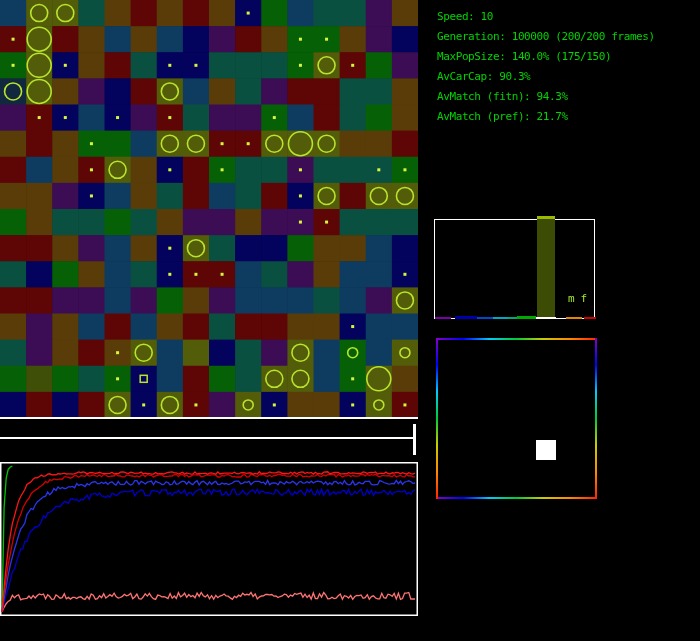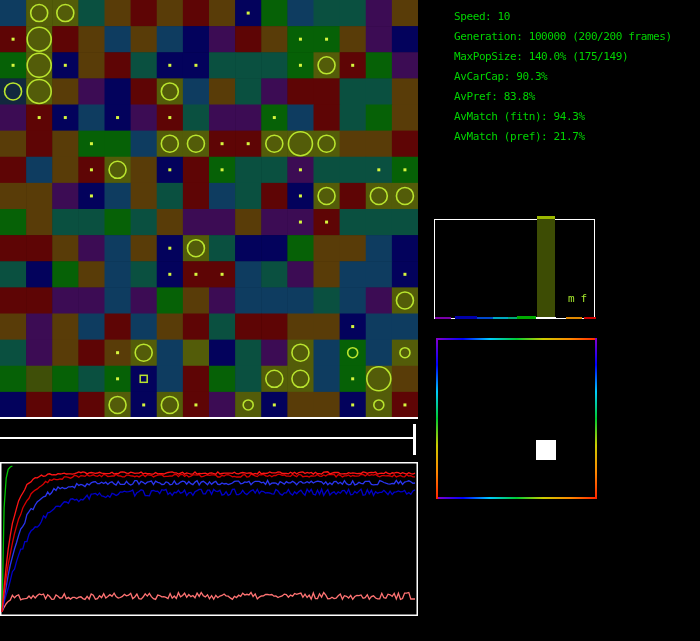--- a/index.html
+++ b/index.html
@@ -4,21 +4,21 @@
 <style>
   html,body{margin:0;padding:0;background:#000;}
   body{position:relative;width:700px;height:641px;overflow:hidden;
        font-family:"DejaVu Sans Mono","Liberation Mono",monospace;}
   .abs{position:absolute;}
   #world-svg{left:0;top:0;}
   #grid-bottom-border{left:0;top:417px;width:418px;height:2px;background:#fff;}
   #slider-track{left:0;top:437px;width:415px;height:2px;background:#fff;}
   #slider-handle{left:413px;top:424px;width:3px;height:31px;background:#fff;}
   #history-svg{left:0;top:462px;}
-  #stats-panel{left:454px;top:7px;color:#00d400;font-size:11px;letter-spacing:-0.4px;}
+  #stats-panel{left:437px;top:7px;color:#00d400;font-size:11px;letter-spacing:-0.4px;}
   .stat-line{height:20px;line-height:20px;white-space:pre;}
   #hist-panel{left:434px;top:219px;width:161px;height:100px;border:1px solid #fff;box-sizing:border-box;}
   #hist-bar{left:537px;top:219px;width:18px;height:100px;}
   #hist-bar-cap{left:537px;top:216px;width:18px;height:3px;}
   #hist-bar-label{left:537px;top:292px;font-size:11px;letter-spacing:-0.4px;}
   #mate-panel{left:436px;top:338px;width:161px;height:161px;}
   .edge{position:absolute;}
   #mate-edge-top{left:0;top:0;width:161px;height:2px;}
   #mate-edge-bottom{left:0;top:159px;width:161px;height:2px;}
   #mate-edge-left{left:0;top:0;width:2px;height:161px;}
@@ -370,23 +370,22 @@
     <polyline points="2.0,149.7 4.1,145.3 6.2,141.7 8.2,139.4 10.3,138.1 12.4,133.3 14.5,135.8 16.5,133.7 18.6,132.9 20.7,137.8 22.8,137.0 24.8,136.7 26.9,136.3 29.0,134.0 31.1,136.4 33.1,133.6 35.2,135.9 37.3,133.5 39.4,132.0 41.4,132.8 43.5,132.0 45.6,136.7 47.7,132.8 49.7,134.5 51.8,137.4 53.9,137.1 56.0,133.0 58.0,134.2 60.1,136.2 62.2,135.6 64.3,131.7 66.3,136.7 68.4,135.4 70.5,137.1 72.6,135.4 74.6,135.4 76.7,136.5 78.8,135.2 80.9,134.8 82.9,136.6 85.0,137.4 87.1,134.4 89.2,137.1 91.2,131.9 93.3,133.1 95.4,137.2 97.5,136.6 99.5,133.7 101.6,135.6 103.7,131.7 105.8,136.0 107.8,134.5 109.9,132.7 112.0,134.3 114.1,131.2 116.1,134.5 118.2,136.1 120.3,135.5 122.4,134.4 124.4,132.4 126.5,133.8 128.6,133.2 130.7,131.3 132.7,136.6 134.8,135.0 136.9,132.1 139.0,136.7 141.1,137.1 143.1,135.0 145.2,131.9 147.3,134.1 149.4,131.3 151.4,134.6 153.5,136.6 155.6,137.4 157.7,133.1 159.7,133.5 161.8,134.9 163.9,134.7 166.0,135.4 168.0,136.5 170.1,131.6 172.2,136.2 174.3,134.0 176.3,136.4 178.4,130.7 180.5,134.9 182.6,133.5 184.6,131.2 186.7,135.3 188.8,132.5 190.9,134.6 192.9,133.5 195.0,135.8 197.1,131.1 199.2,134.4 201.2,130.5 203.3,133.7 205.4,134.9 207.5,132.8 209.5,136.8 211.6,133.7 213.7,137.2 215.8,133.3 217.8,135.7 219.9,134.0 222.0,133.5 224.1,132.0 226.1,134.0 228.2,134.2 230.3,135.9 232.4,137.4 234.4,134.3 236.5,135.6 238.6,133.2 240.7,134.4 242.7,131.2 244.8,133.1 246.9,132.3 249.0,132.9 251.0,130.5 253.1,134.5 255.2,131.9 257.3,136.9 259.3,135.1 261.4,134.0 263.5,133.8 265.6,132.5 267.6,132.5 269.7,132.8 271.8,132.5 273.9,134.2 275.9,134.0 278.0,135.5 280.1,134.5 282.2,134.0 284.3,132.1 286.3,132.5 288.4,135.2 290.5,133.1 292.6,134.1 294.6,131.5 296.7,132.4 298.8,131.7 300.9,131.1 302.9,135.3 305.0,132.2 307.1,135.5 309.2,133.1 311.2,137.1 313.3,131.0 315.4,136.6 317.5,136.6 319.5,131.8 321.6,135.1 323.7,130.5 325.8,133.2 327.8,136.9 329.9,136.7 332.0,135.2 334.1,136.6 336.1,136.1 338.2,133.7 340.3,132.0 342.4,137.3 344.4,133.7 346.5,134.3 348.6,136.0 350.7,133.4 352.7,137.3 354.8,134.5 356.9,133.4 359.0,133.6 361.0,133.0 363.1,136.3 365.2,135.7 367.3,132.7 369.3,137.3 371.4,134.6 373.5,133.8 375.6,136.0 377.6,136.9 379.7,136.8 381.8,131.3 383.9,135.7 385.9,136.2 388.0,132.2 390.1,132.8 392.2,134.4 394.2,131.4 396.3,136.9 398.4,131.2 400.5,137.4 402.5,136.6 404.6,131.1 406.7,131.2 408.8,130.5 410.8,137.0 412.9,136.9 415.0,137.0" fill="none" stroke="#ff7373" stroke-width="1.3"></polyline>
     <polyline points="2.0,149.9 4.1,140.7 6.2,132.7 8.2,126.3 10.3,118.6 12.4,109.7 14.5,107.2 16.5,99.6 18.6,93.1 20.7,87.2 22.8,86.9 24.8,79.7 26.9,79.6 29.0,72.3 31.1,68.8 33.1,67.2 35.2,64.8 37.3,65.1 39.4,63.0 41.4,59.5 43.5,53.8 45.6,55.8 47.7,50.8 49.7,50.3 51.8,48.8 53.9,47.0 56.0,44.3 58.0,44.2 60.1,44.7 62.2,42.0 64.3,39.8 66.3,40.0 68.4,41.4 70.5,37.2 72.6,36.8 74.6,38.1 76.7,37.3 78.8,39.6 80.9,37.3 82.9,38.0 85.0,35.7 87.1,33.2 89.2,37.2 91.2,32.0 93.3,31.8 95.4,31.4 97.5,33.1 99.5,31.0 101.6,34.0 103.7,34.4 105.8,35.5 107.8,33.5 109.9,35.2 112.0,31.4 114.1,32.2 116.1,33.5 118.2,32.4 120.3,29.9 122.4,30.1 124.4,29.2 126.5,29.9 128.6,29.6 130.7,29.2 132.7,28.0 134.8,34.0 136.9,30.7 139.0,29.5 141.1,27.8 143.1,28.5 145.2,33.6 147.3,33.7 149.4,33.9 151.4,28.9 153.5,28.5 155.6,29.4 157.7,29.1 159.7,31.5 161.8,27.7 163.9,28.4 166.0,27.4 168.0,32.4 170.1,30.7 172.2,33.3 174.3,30.3 176.3,30.7 178.4,28.3 180.5,31.2 182.6,30.4 184.6,28.1 186.7,33.5 188.8,30.9 190.9,30.4 192.9,33.3 195.0,29.8 197.1,28.6 199.2,27.4 201.2,27.4 203.3,31.9 205.4,31.9 207.5,28.1 209.5,28.2 211.6,32.2 213.7,27.4 215.8,29.2 217.8,29.5 219.9,28.2 222.0,33.1 224.1,32.4 226.1,29.6 228.2,33.4 230.3,32.3 232.4,27.4 234.4,27.1 236.5,32.6 238.6,32.6 240.7,31.3 242.7,28.3 244.8,31.2 246.9,32.6 249.0,30.6 251.0,28.8 253.1,27.9 255.2,31.1 257.3,27.3 259.3,31.5 261.4,29.1 263.5,29.5 265.6,31.0 267.6,30.7 269.7,31.0 271.8,31.8 273.9,32.1 275.9,27.4 278.0,28.9 280.1,31.9 282.2,33.1 284.3,30.8 286.3,30.8 288.4,27.6 290.5,31.5 292.6,33.0 294.6,29.8 296.7,31.8 298.8,29.6 300.9,28.1 302.9,31.1 305.0,33.3 307.1,27.2 309.2,30.2 311.2,27.3 313.3,32.3 315.4,32.9 317.5,28.0 319.5,32.3 321.6,27.2 323.7,33.5 325.8,29.9 327.8,27.6 329.9,33.0 332.0,30.9 334.1,29.8 336.1,32.3 338.2,29.8 340.3,31.2 342.4,28.7 344.4,28.4 346.5,31.6 348.6,27.3 350.7,32.7 352.7,32.5 354.8,29.5 356.9,31.2 359.0,29.1 361.0,27.1 363.1,33.3 365.2,32.8 367.3,27.7 369.3,31.9 371.4,28.3 373.5,33.4 375.6,29.7 377.6,31.2 379.7,30.3 381.8,30.3 383.9,28.3 385.9,30.3 388.0,32.6 390.1,29.2 392.2,32.5 394.2,30.2 396.3,29.9 398.4,28.9 400.5,29.9 402.5,29.7 404.6,28.5 406.7,32.0 408.8,30.6 410.8,32.3 412.9,29.0 415.0,27.9" fill="none" stroke="#0000c8" stroke-width="1.3"></polyline>
     <polyline points="2.0,149.5 4.1,136.9 6.2,124.8 8.2,113.0 10.3,103.0 12.4,94.9 14.5,87.0 16.5,80.7 18.6,73.4 20.7,67.1 22.8,64.4 24.8,61.1 26.9,52.6 29.0,49.7 31.1,46.5 33.1,47.5 35.2,43.0 37.3,39.8 39.4,38.2 41.4,36.4 43.5,34.8 45.6,34.1 47.7,30.0 49.7,32.8 51.8,30.5 53.9,26.5 56.0,28.4 58.0,24.9 60.1,26.8 62.2,25.5 64.3,26.5 66.3,26.4 68.4,24.8 70.5,24.9 72.6,24.4 74.6,25.7 76.7,21.6 78.8,23.4 80.9,22.4 82.9,23.1 85.0,24.5 87.1,21.6 89.2,23.0 91.2,20.9 93.3,20.0 95.4,19.6 97.5,21.6 99.5,21.6 101.6,20.2 103.7,21.5 105.8,20.2 107.8,22.4 109.9,20.5 112.0,19.8 114.1,21.9 116.1,23.1 118.2,19.4 120.3,22.3 122.4,22.4 124.4,22.4 126.5,19.3 128.6,21.8 130.7,23.1 132.7,22.1 134.8,18.7 136.9,18.6 139.0,22.3 141.1,19.3 143.1,20.3 145.2,22.0 147.3,20.2 149.4,19.7 151.4,19.1 153.5,22.5 155.6,19.1 157.7,20.3 159.7,20.8 161.8,22.5 163.9,22.4 166.0,19.9 168.0,20.5 170.1,22.8 172.2,22.3 174.3,19.0 176.3,22.2 178.4,21.8 180.5,20.1 182.6,19.1 184.6,19.5 186.7,22.2 188.8,19.5 190.9,21.7 192.9,22.7 195.0,20.1 197.1,18.7 199.2,23.0 201.2,20.1 203.3,19.3 205.4,20.7 207.5,22.8 209.5,19.8 211.6,22.3 213.7,20.4 215.8,19.4 217.8,22.4 219.9,22.5 222.0,21.0 224.1,22.0 226.1,21.5 228.2,22.6 230.3,21.8 232.4,21.0 234.4,19.4 236.5,19.2 238.6,19.2 240.7,21.7 242.7,21.3 244.8,19.9 246.9,20.3 249.0,19.4 251.0,22.6 253.1,20.5 255.2,19.3 257.3,19.4 259.3,19.4 261.4,20.9 263.5,20.2 265.6,22.4 267.6,18.5 269.7,22.7 271.8,21.2 273.9,20.8 275.9,21.1 278.0,22.8 280.1,19.6 282.2,20.8 284.3,22.1 286.3,19.6 288.4,20.9 290.5,20.8 292.6,19.3 294.6,20.6 296.7,22.8 298.8,20.2 300.9,19.5 302.9,21.1 305.0,20.8 307.1,19.7 309.2,20.9 311.2,19.2 313.3,21.0 315.4,19.8 317.5,19.1 319.5,19.5 321.6,19.8 323.7,22.1 325.8,19.8 327.8,22.8 329.9,20.8 332.0,22.6 334.1,19.7 336.1,19.4 338.2,21.7 340.3,20.3 342.4,22.2 344.4,18.7 346.5,21.7 348.6,22.8 350.7,22.4 352.7,18.9 354.8,22.9 356.9,22.1 359.0,20.2 361.0,21.4 363.1,21.8 365.2,19.4 367.3,19.4 369.3,19.2 371.4,22.4 373.5,22.9 375.6,22.7 377.6,22.7 379.7,18.6 381.8,19.3 383.9,20.5 385.9,21.2 388.0,21.8 390.1,22.1 392.2,21.5 394.2,21.7 396.3,18.5 398.4,21.6 400.5,19.2 402.5,22.4 404.6,20.1 406.7,19.5 408.8,18.8 410.8,19.7 412.9,21.3 415.0,21.0" fill="none" stroke="#2a35f0" stroke-width="1.3"></polyline>
     <polyline points="2.0,150.0 4.1,131.5 6.2,115.9 8.2,102.3 10.3,91.9 12.4,81.2 14.5,71.5 16.5,64.3 18.6,57.1 20.7,52.6 22.8,46.0 24.8,42.3 26.9,38.7 29.0,36.3 31.1,31.7 33.1,29.8 35.2,28.1 37.3,26.9 39.4,25.0 41.4,23.7 43.5,22.0 45.6,19.4 47.7,20.7 49.7,17.8 51.8,18.3 53.9,16.9 56.0,17.7 58.0,17.7 60.1,17.0 62.2,17.2 64.3,14.8 66.3,14.8 68.4,15.3 70.5,16.2 72.6,15.2 74.6,13.3 76.7,13.9 78.8,15.2 80.9,13.6 82.9,13.9 85.0,14.4 87.1,12.6 89.2,14.1 91.2,13.6 93.3,12.8 95.4,13.9 97.5,14.4 99.5,13.0 101.6,14.7 103.7,12.4 105.8,13.0 107.8,14.5 109.9,14.3 112.0,14.0 114.1,14.0 116.1,12.3 118.2,13.8 120.3,14.0 122.4,14.9 124.4,14.9 126.5,13.2 128.6,13.1 130.7,13.8 132.7,14.0 134.8,14.7 136.9,14.0 139.0,14.9 141.1,13.6 143.1,12.7 145.2,14.6 147.3,12.7 149.4,13.1 151.4,13.3 153.5,14.9 155.6,13.9 157.7,13.1 159.7,12.9 161.8,12.7 163.9,14.6 166.0,14.4 168.0,14.3 170.1,13.8 172.2,14.1 174.3,12.7 176.3,12.4 178.4,14.6 180.5,12.5 182.6,12.4 184.6,14.4 186.7,13.0 188.8,15.0 190.9,14.1 192.9,12.9 195.0,12.9 197.1,13.2 199.2,12.6 201.2,14.8 203.3,14.4 205.4,13.5 207.5,12.9 209.5,13.4 211.6,12.9 213.7,12.8 215.8,13.2 217.8,15.0 219.9,15.0 222.0,13.3 224.1,14.1 226.1,12.8 228.2,12.6 230.3,13.5 232.4,14.9 234.4,14.4 236.5,15.0 238.6,14.8 240.7,15.0 242.7,13.2 244.8,12.6 246.9,15.1 249.0,14.6 251.0,12.2 253.1,12.9 255.2,13.9 257.3,14.6 259.3,12.6 261.4,12.9 263.5,12.3 265.6,13.9 267.6,14.3 269.7,13.2 271.8,14.7 273.9,13.4 275.9,13.5 278.0,12.2 280.1,12.3 282.2,13.3 284.3,13.0 286.3,14.1 288.4,14.1 290.5,14.3 292.6,12.3 294.6,13.7 296.7,14.6 298.8,12.4 300.9,12.8 302.9,14.7 305.0,14.4 307.1,14.1 309.2,15.0 311.2,13.8 313.3,14.2 315.4,13.9 317.5,12.4 319.5,14.2 321.6,14.4 323.7,12.9 325.8,14.0 327.8,12.5 329.9,12.6 332.0,12.5 334.1,12.3 336.1,14.9 338.2,12.6 340.3,13.3 342.4,14.9 344.4,13.9 346.5,13.9 348.6,12.9 350.7,14.5 352.7,13.5 354.8,14.0 356.9,14.1 359.0,13.9 361.0,12.3 363.1,12.5 365.2,13.9 367.3,12.3 369.3,13.5 371.4,12.6 373.5,13.1 375.6,12.3 377.6,13.9 379.7,14.8 381.8,13.6 383.9,13.7 385.9,13.9 388.0,13.7 390.1,14.0 392.2,14.8 394.2,12.7 396.3,14.9 398.4,14.1 400.5,13.4 402.5,14.6 404.6,14.8 406.7,12.6 408.8,14.0 410.8,13.6 412.9,14.8 415.0,14.8" fill="none" stroke="#d40000" stroke-width="1.3"></polyline>
     <polyline points="2.0,150.0 4.1,125.2 6.2,104.4 8.2,87.1 10.3,73.3 12.4,61.3 14.5,53.9 16.5,46.4 18.6,38.9 20.7,34.5 22.8,31.0 24.8,27.5 26.9,22.5 29.0,21.1 31.1,19.8 33.1,17.1 35.2,15.6 37.3,15.9 39.4,14.5 41.4,13.1 43.5,14.3 45.6,13.9 47.7,12.2 49.7,11.8 51.8,12.9 53.9,12.7 56.0,12.8 58.0,11.7 60.1,12.0 62.2,11.6 64.3,11.1 66.3,12.0 68.4,11.8 70.5,11.9 72.6,12.1 74.6,11.6 76.7,10.9 78.8,9.9 80.9,10.7 82.9,9.9 85.0,10.4 87.1,11.9 89.2,10.9 91.2,10.5 93.3,10.9 95.4,11.4 97.5,11.0 99.5,10.3 101.6,11.1 103.7,11.3 105.8,11.6 107.8,11.6 109.9,11.3 112.0,10.2 114.1,12.0 116.1,11.3 118.2,11.7 120.3,10.2 122.4,10.0 124.4,10.2 126.5,11.2 128.6,11.3 130.7,10.2 132.7,10.7 134.8,11.4 136.9,11.2 139.0,11.1 141.1,10.0 143.1,11.8 145.2,11.1 147.3,11.6 149.4,11.6 151.4,12.1 153.5,12.1 155.6,10.5 157.7,11.9 159.7,11.6 161.8,11.6 163.9,12.0 166.0,11.2 168.0,10.5 170.1,10.1 172.2,10.0 174.3,10.8 176.3,10.8 178.4,12.0 180.5,11.2 182.6,10.2 184.6,12.1 186.7,10.9 188.8,11.5 190.9,12.2 192.9,11.9 195.0,10.0 197.1,12.1 199.2,11.3 201.2,11.7 203.3,11.4 205.4,11.1 207.5,12.2 209.5,11.1 211.6,10.9 213.7,11.5 215.8,12.2 217.8,9.9 219.9,12.0 222.0,11.5 224.1,11.1 226.1,11.2 228.2,11.2 230.3,11.2 232.4,11.4 234.4,10.3 236.5,11.7 238.6,11.8 240.7,10.8 242.7,10.5 244.8,10.8 246.9,11.3 249.0,10.9 251.0,11.0 253.1,12.2 255.2,11.4 257.3,12.0 259.3,9.8 261.4,11.8 263.5,11.1 265.6,11.5 267.6,11.2 269.7,9.9 271.8,10.9 273.9,10.9 275.9,10.8 278.0,10.0 280.1,10.1 282.2,11.5 284.3,11.5 286.3,11.3 288.4,11.9 290.5,10.3 292.6,11.6 294.6,10.3 296.7,12.0 298.8,10.5 300.9,10.2 302.9,10.0 305.0,11.5 307.1,10.4 309.2,11.1 311.2,10.4 313.3,12.1 315.4,10.3 317.5,11.7 319.5,11.7 321.6,12.1 323.7,10.2 325.8,10.0 327.8,9.8 329.9,11.9 332.0,11.2 334.1,10.5 336.1,10.5 338.2,10.5 340.3,11.9 342.4,11.9 344.4,11.7 346.5,11.9 348.6,10.7 350.7,11.3 352.7,10.9 354.8,11.2 356.9,11.6 359.0,11.5 361.0,11.5 363.1,9.9 365.2,10.4 367.3,11.3 369.3,10.6 371.4,10.4 373.5,10.6 375.6,10.0 377.6,12.1 379.7,11.4 381.8,11.1 383.9,11.6 385.9,10.1 388.0,11.5 390.1,12.0 392.2,10.8 394.2,11.1 396.3,10.5 398.4,10.6 400.5,11.8 402.5,10.6 404.6,11.4 406.7,12.0 408.8,10.7 410.8,11.6 412.9,12.1 415.0,11.1" fill="none" stroke="#ff1515" stroke-width="1.3"></polyline>
   </svg>
 
 <div id="stats-panel" class="abs" style="color: rgb(0, 212, 0);">
     <div class="stat-line">Speed: 10</div>
     <div class="stat-line">Generation: 100000 (200/200 frames)</div>
-    <div class="stat-line">MaxPopSize: 140.0% (175/149)</div>
+    <div class="stat-line">MaxPopSize: 140.0% (175/150)</div>
     <div class="stat-line">AvCarCap: 90.3%</div>
-    <div class="stat-line">AvPref: 83.8%</div>
     <div class="stat-line">AvMatch (fitn): 94.3%</div>
     <div class="stat-line">AvMatch (pref): 21.7%</div>
   </div>
 
 <div id="hist-panel" class="abs"></div>
 <div id="hist-bar" class="abs" style="left: 537px; top: 219px; width: 18px; height: 100px; background: rgb(61, 76, 4);"></div>
 <div id="hist-bar-cap" class="abs" style="left: 537px; top: 216px; width: 18px; height: 3px; background: rgb(156, 184, 0);"></div>
 <div id="hist-bar-label" class="abs" style="left: 568px; color: rgb(165, 232, 44);">m f</div>
 <div id="strip-layer">
     <div class="abs" style="left: 435px; top: 317px; width: 16px; height: 2px; background: rgb(122, 0, 168);"></div>

